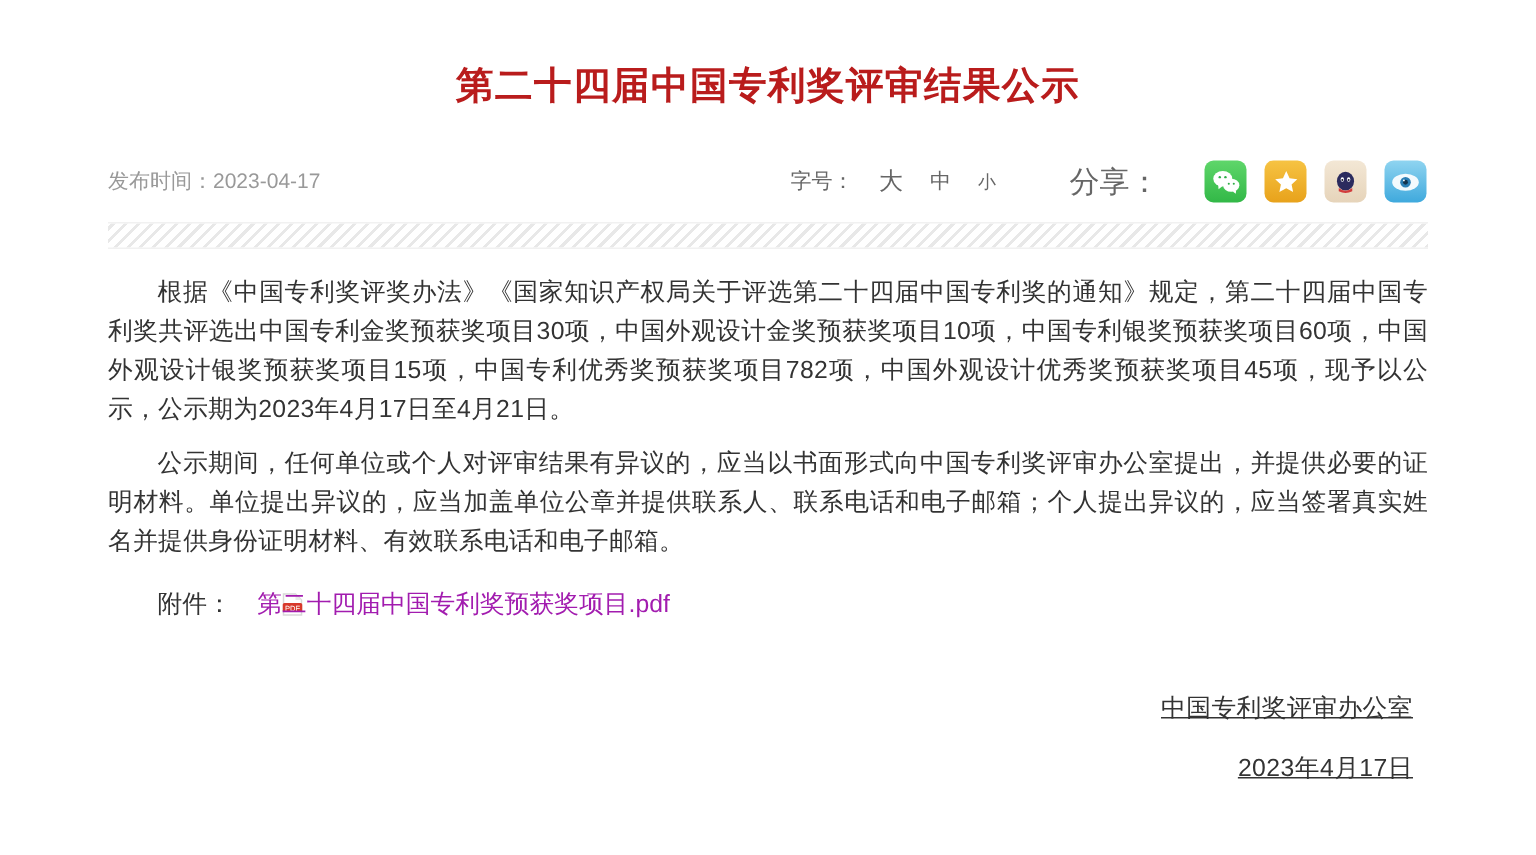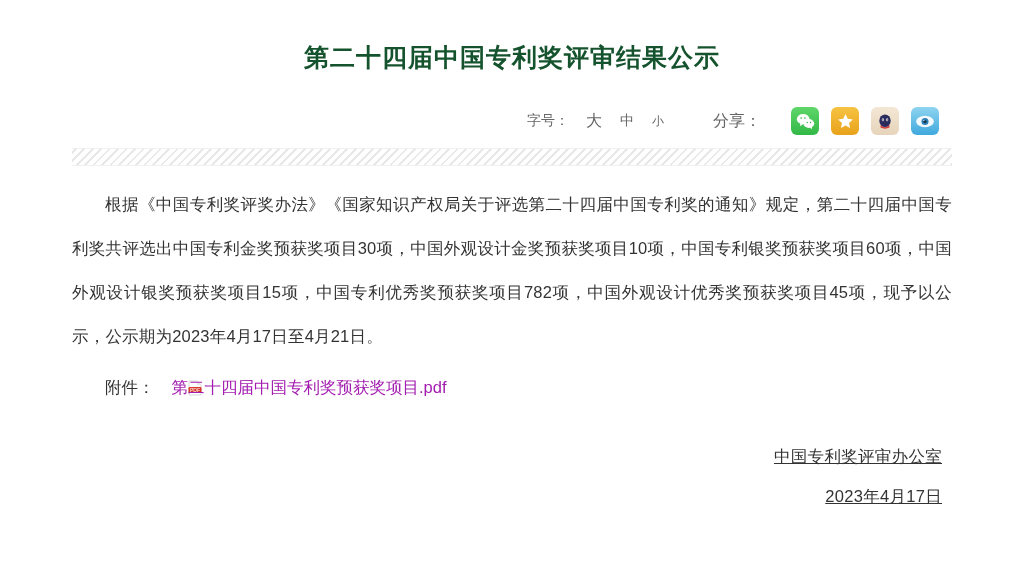--- a/index.html
+++ b/index.html
@@ -22,21 +22,21 @@
   }
   .content-wrap {
     width: 880px;
     margin: 0 auto;
     padding-top: 34px;
   }
   .article-title {
     text-align: center;
     font-size: 25px;
     font-weight: bold;
-    color: #14532d;
+    color: #b91c1c;
     letter-spacing: 1px;
     line-height: 34px;
     margin: 0;
     padding: 6px 0 0 0;
   }
   .meta-bar {
     position: relative;
     height: 42px;
     margin-top: 26px;
     display: flex;
@@ -73,21 +73,21 @@
   }
   .fontsize-opt.big { font-size: 16px; }
   .fontsize-opt.mid { font-size: 14px; }
   .fontsize-opt.small { font-size: 12px; }
   .share-group {
     display: flex;
     align-items: center;
     margin-left: 40px;
   }
   .share-label {
-    font-size: 16px;
+    font-size: 20px;
     color: #666666;
     margin-right: 18px;
   }
   .share-icon {
     width: 28px;
     height: 28px;
     border-radius: 6px;
     margin-left: 12px;
     display: inline-flex;
     align-items: center;
@@ -108,21 +108,21 @@
       #e6e6e6 0px, #e6e6e6 2px,
       #ffffff 2px, #ffffff 6px
     );
     border-top: 1px solid #f0f0f0;
     border-bottom: 1px solid #f0f0f0;
     opacity: .9;
   }
   .body-text {
     margin-top: 16px;
     font-size: 16.5px;
-    line-height: 44px;
+    line-height: 26px;
     color: #333333;
     text-align: justify;
     letter-spacing: .2px;
   }
   .body-text p {
     margin: 0 0 10px 0;
     text-indent: 2em;
   }
   .attach-line {
     margin-top: 14px;
@@ -155,20 +155,21 @@
 </style>
 </head>
 <body>
 
 <div class="page">
   <div class="content-wrap">
 
     <h1 class="article-title">第二十四届中国专利奖评审结果公示</h1>
 
     <div class="meta-bar">
+      <div class="publish-time">发布时间：2023-04-17</div>
 
       <div class="meta-right">
         <div class="fontsize-group">
           <span class="fontsize-label">字号：</span>
           <span class="fontsize-opt big">大</span>
           <span class="fontsize-opt mid">中</span>
           <span class="fontsize-opt small">小</span>
         </div>
 
         <div class="share-group">
@@ -213,20 +214,21 @@
             </svg>
           </span>
         </div>
       </div>
     </div>
 
     <div class="hatch"></div>
 
     <div class="body-text">
       <p>根据《中国专利奖评奖办法》《国家知识产权局关于评选第二十四届中国专利奖的通知》规定，第二十四届中国专利奖共评选出中国专利金奖预获奖项目30项，中国外观设计金奖预获奖项目10项，中国专利银奖预获奖项目60项，中国外观设计银奖预获奖项目15项，中国专利优秀奖预获奖项目782项，中国外观设计优秀奖预获奖项目45项，现予以公示，公示期为2023年4月17日至4月21日。</p>
+      <p>公示期间，任何单位或个人对评审结果有异议的，应当以书面形式向中国专利奖评审办公室提出，并提供必要的证明材料。单位提出异议的，应当加盖单位公章并提供联系人、联系电话和电子邮箱；个人提出异议的，应当签署真实姓名并提供身份证明材料、有效联系电话和电子邮箱。</p>
     </div>
 
     <div class="attach-line">
       <span>附件：</span><span class="pdf-glyph">
         <svg width="14" height="16" viewBox="0 0 14 16" aria-hidden="true">
           <path d="M1 1 h8 l4 4 v10 h-12 z" fill="#ffffff" stroke="#d8d8d8" stroke-width="1"></path>
           <path d="M9 1 l4 4 h-4 z" fill="#e9e9e9"></path>
           <rect x="0.5" y="7" width="13" height="6" rx="1.2" fill="#d8392b"></rect>
           <text x="7" y="12" font-size="5" fill="#ffffff" text-anchor="middle" font-family="Liberation Sans, sans-serif">PDF</text>
         </svg>

